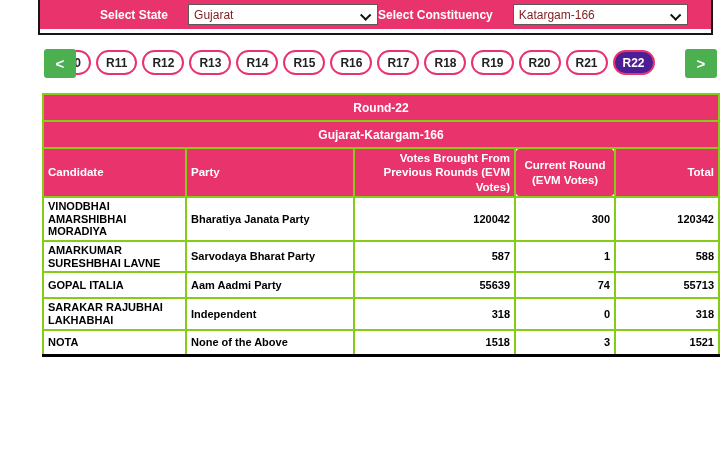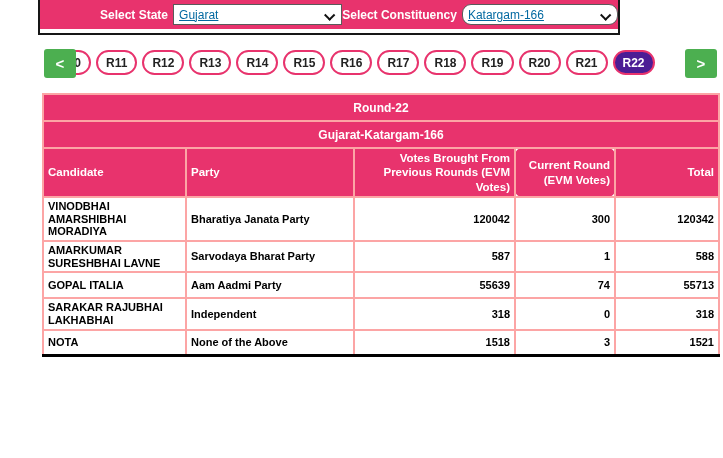--- a/index.html
+++ b/index.html
@@ -1,43 +1,42 @@
 <!DOCTYPE html>
 <html><head>
 <meta charset="utf-8">
 <style>
   * { box-sizing: border-box; margin: 0; padding: 0; }
   html,body { width: 723px; height: 458px; background: #fff; overflow: hidden;
     font-family: "Liberation Sans", sans-serif; }
 
   
   .top-panel{
-    margin-left: 38px; width: 582px;
+    margin-left: 38px; width: 675px;
     border: 2px solid #161616; border-top: none;
     padding-bottom: 4px; background: #fff;
   }
   .select-bar{
     height: 29px; background: #E8336D;
     display: flex; align-items: center;
   }
   .sel-label{
     color: #fff; font-weight: bold; font-size: 12px; white-space: nowrap;
   }
   .lbl-state{ margin-left: 60px; }
   .lbl-const{ margin-left: 0; }
   .select-box{
     position: relative; height: 21px; background: #fff;
-    border: 1px solid #5a5a5a; margin-left: 5px;
+    border: 1px solid #5a5a5a; margin-left: 20px;
     display: flex; align-items: center;
-    font-size: 12px; color: #0369a1; padding: 0 22px 0 5px;
+    font-size: 12px; color: #7f1d1d; padding: 0 22px 0 5px;
     cursor: default;
-    text-decoration: underline;
   }
   .select-box.state{ width: 190px; }
-  .select-box.const{ width: 175px; border-radius: 9px; }
+  .select-box.const{ width: 175px; }
   .chev{
     position: absolute; right: 7px; top: 7px;
     width: 8px; height: 8px; pointer-events: none;
   }
   .chev::before{
     content:""; position:absolute; left:0; top:0;
     width: 6px; height: 6px;
     border-right: 2px solid #111; border-bottom: 2px solid #111;
     transform: rotate(45deg); transform-origin: 60% 40%;
   }
@@ -67,34 +66,34 @@
   .nav-prev{ left: 44px; }
   .nav-next{ left: 685px; }
 
   
   table.results{
     margin-left: 42px; margin-top: 12px;
     width: 676px; border-collapse: collapse;
     table-layout: fixed;
   }
   table.results td, table.results th{
-    border: 2px solid #fca5a5;
+    border: 2px solid #84cc16;
   }
   .t-title, .t-sub{
     background: #E8336D; color: #fff; font-weight: bold;
     font-size: 12px; text-align: center; height: 27px;
   }
   .t-head th{
     background: #E8336D; color: #fff; font-weight: bold;
     font-size: 11.5px; height: 43px; vertical-align: middle;
     padding: 2px 4px; line-height: 1.25;
   }
   .t-head th.al{ text-align: left; }
   .t-head th.ar{ text-align: right; }
-  .t-head th.ac{ text-align: right; border-radius: 7px; }
+  .t-head th.ac{ text-align: center; border-radius: 7px; }
   .t-row td{
     height: 26px; font-size: 11px; font-weight: bold; color: #000;
     background: #fff; padding: 2px 4px; vertical-align: middle;
     line-height: 1.15;
   }
   .t-row td.num{ text-align: right; }
   table.results{ border-bottom: 3px solid #000; }
 </style>
 </head>
 <body>

